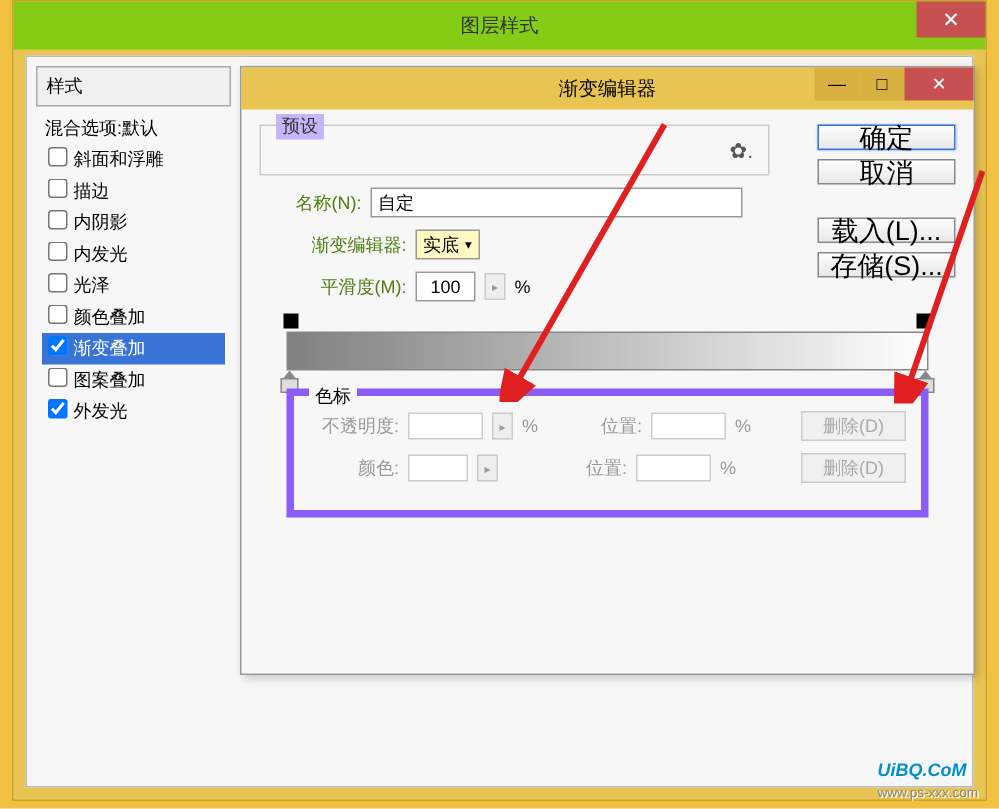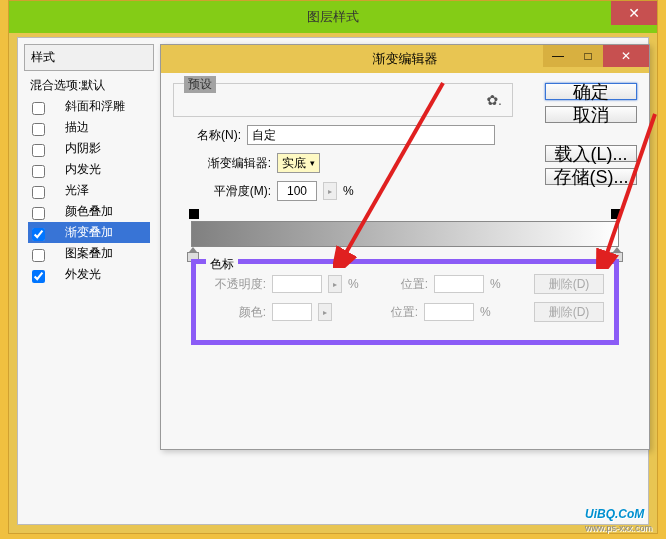--- a/index.html
+++ b/index.html
@@ -9,45 +9,45 @@
 .outer-titlebar { height: 32px; background: #84cc16; display: flex; align-items: center; justify-content: center; position: relative; }
 .outer-title { color: #333; font-size: 13px; position: absolute; left: 50%; transform: translateX(-50%); }
 .outer-close { position: absolute; right: 0; top: 0; width: 46px; height: 24px; background: #c75050; color: #fff; display: flex; align-items: center; justify-content: center; font-size: 14px; cursor: pointer; }
 
 .outer-body { position: absolute; left: 8px; top: 36px; right: 8px; bottom: 8px; background: #f7f7f7; border: 1px solid #bbb; }
 
 .style-panel { position: absolute; left: 6px; top: 6px; width: 130px; }
 .style-header { border: 1px solid #aaa; padding: 4px 6px; font-size: 12px; background: #f0f0f0; }
 .style-sub { padding: 6px 6px 2px 6px; font-size: 12px; }
 .style-list { padding: 0 4px; }
-.style-item { display: flex; align-items: flex-end; padding: 2px 4px; gap: 20px; }
+.style-item { display: flex; align-items: flex-start; padding: 2px 4px; gap: 4px; }
 .style-item input[type=checkbox] { width: 13px; height: 13px; }
 .style-item.selected { background: #3874d6; color: #fff; }
 .style-item.indent { padding-left: 22px; }
 
 .right-stub { position: absolute; left: 146px; top: 6px; font-size: 12px; }
 
 .inner-window { position: absolute; left: 160px; top: 44px; width: 490px; height: 406px; background: #f7f7f7; border: 1px solid #999; box-shadow: 2px 2px 6px rgba(0,0,0,0.2); }
 .inner-titlebar { height: 28px; background: #e8c552; display: flex; align-items: center; position: relative; }
 .inner-title { position: absolute; left: 50%; transform: translateX(-50%); font-size: 13px; }
 .inner-btns { position: absolute; right: 0; top: 0; display: flex; height: 22px; }
 .inner-btn { width: 30px; height: 22px; display: flex; align-items: center; justify-content: center; cursor: pointer; }
 .inner-btn.min { background: #d8b040; }
 .inner-btn.max { background: #d8b040; }
 .inner-btn.close { background: #c75050; color: #fff; width: 46px; }
 
 .inner-body { padding: 10px 12px; position: relative; height: calc(100% - 28px); }
 
 .fieldset { border: 1px solid #ccc; position: relative; padding: 10px; margin-bottom: 8px; }
-.fieldset-label { position: absolute; top: -8px; left: 10px; background: #a3a3a3; padding: 0 4px; font-size: 12px; color: #333; }
+.fieldset-label { position: absolute; top: -8px; left: 10px; background: #c4b5fd; padding: 0 4px; font-size: 12px; color: #333; }
 .fieldset.preset { height: 34px; }
 .gear { position: absolute; right: 10px; top: 8px; font-size: 14px; color: #555; }
 
 .row { display: flex; align-items: center; margin-bottom: 8px; gap: 6px; }
-.lbl { width: 68px; text-align: right; color: #000000; }
+.lbl { width: 68px; text-align: right; color: #4d7c0f; }
 .txt-input { border: 1px solid #999; padding: 2px 4px; background: #fff; height: 20px; }
 .select { border: 1px solid #999; background: #fef9c3; padding: 1px 4px; height: 20px; display: flex; align-items: center; gap: 4px; }
 .select-arrow { font-size: 9px; }
 
 .btn-col { position: absolute; right: 12px; top: 10px; display: flex; flex-direction: column; gap: 6px; }
 .dlg-btn { width: 92px; height: 17px; border: 1px solid #888; background: linear-gradient(#fdfdfd,#e8e8e8); display: flex; align-items: center; justify-content: center; cursor: pointer; font-size: 18px; }
 .dlg-btn.primary { border: 1px solid #3874d6; box-shadow: 0 0 2px #3874d6; }
 
 .grad-area { margin-top: 12px; padding: 0 18px; }
 .grad-track { position: relative; height: 42px; }

